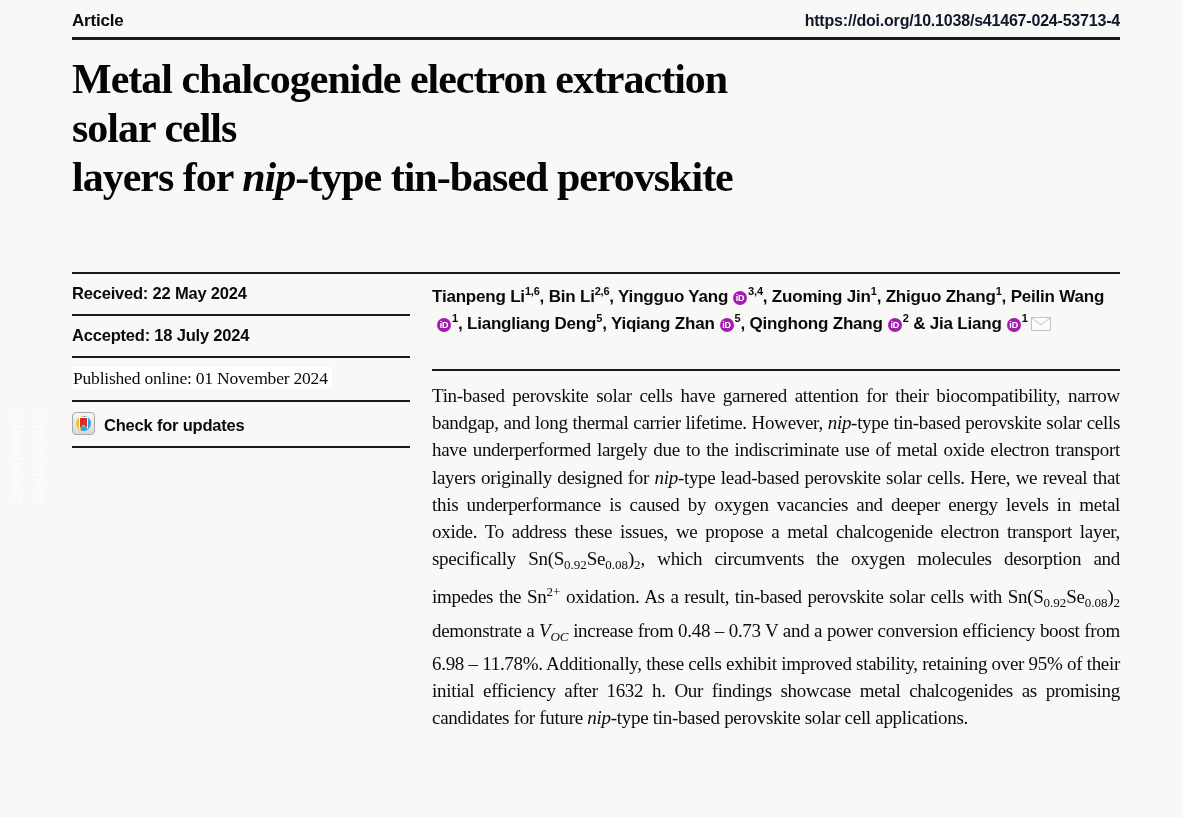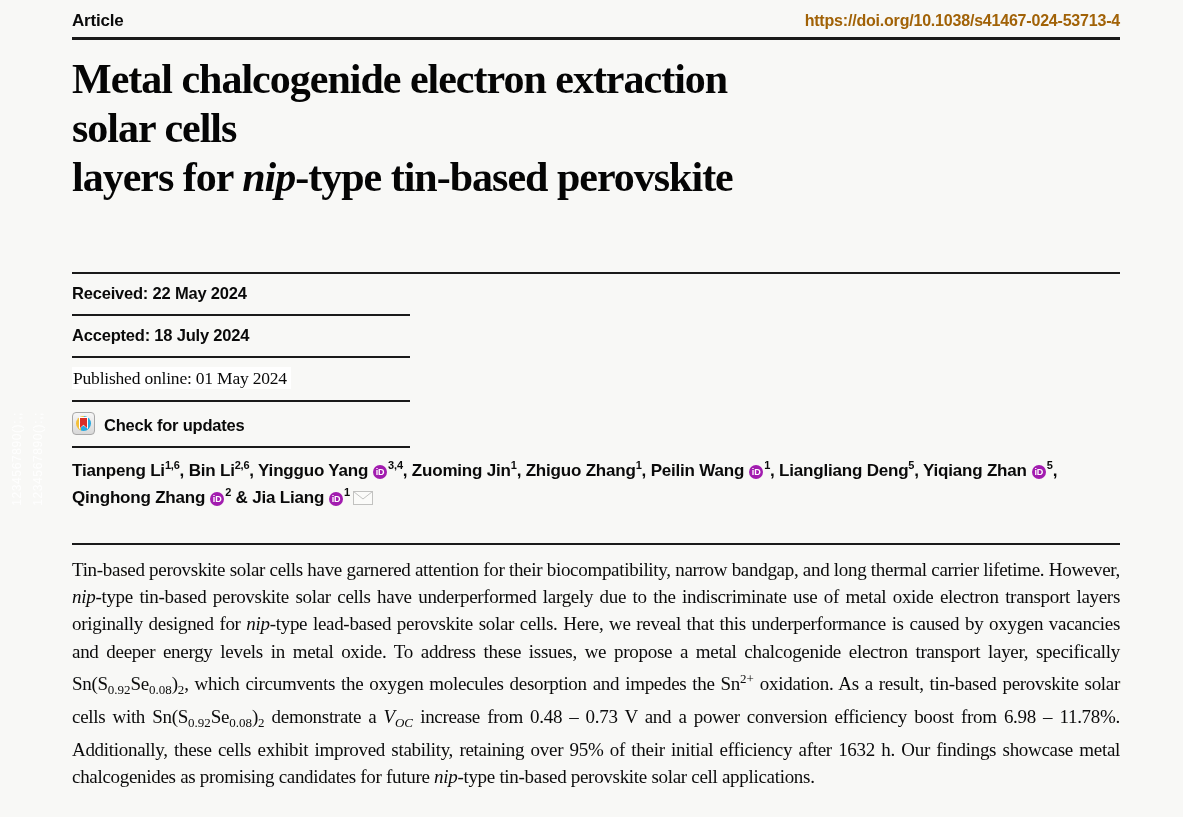--- a/index.html
+++ b/index.html
@@ -9,38 +9,37 @@
     font-family: "Liberation Sans", sans-serif;
     color: #111;
     -webkit-font-smoothing: antialiased;
   }
   .canvas { position: relative; width: 1183px; height: 728px; }
   .content { position: absolute; left: 72px; top: 0; width: 1048px; }
 
   
   .header { display: flex; justify-content: space-between; align-items: baseline; padding-top: 11px; }
   .kicker { font-size: 17px; font-weight: bold; color: #0a0a0a; letter-spacing: -0.2px; }
-  .doi-link { font-size: 16px; font-weight: bold; color: #a16207; text-decoration: none; letter-spacing: -0.2px; }
+  .doi-link { font-size: 16px; font-weight: bold; color: #0f172a; text-decoration: none; letter-spacing: -0.2px; }
   .header-rule { border-bottom: 3px solid #1a1a1a; margin-top: 6px; }
 
   
   .title {
     margin-top: 15px;
     font-family: "Liberation Serif", serif;
     font-weight: bold; font-size: 42px; line-height: 49px;
     letter-spacing: -1px; color: #050505;
   }
   .title .i { font-style: italic; }
 
   
   .cols {
     position: absolute; top: 272px; left: 72px; width: 1048px;
     border-top: 2.5px solid #1a1a1a;
     display: flex;
-    flex-direction: column;
   }
   .left-col { width: 338px; margin-right: 22px; flex: none; }
   .meta-row {
     border-bottom: 2px solid #1a1a1a;
     padding: 10px 0 11px 0;
     font-size: 16.5px; font-weight: bold; color: #0a0a0a; letter-spacing: -0.2px;
   }
   .meta-row.published {
     font-family: "Liberation Serif", serif; font-weight: normal; font-size: 17.5px;
   }
@@ -127,21 +126,21 @@
         <div><span>Metal chalcogenide electron extraction</span></div>
         <div><span>solar cells</span></div>
         <div><span>layers for </span><span class="i">nip</span><span>-type tin-based perovskite</span></div>
       </div>
   </div>
 
   <div class="cols">
     <div class="left-col">
       <div class="meta-row">Received: 22 May 2024</div>
       <div class="meta-row">Accepted: 18 July 2024</div>
-      <div class="meta-row published"><span class="hl">Published online: 01 May 2024</span></div>
+      <div class="meta-row published"><span class="hl">Published online: 01 November 2024</span></div>
       <div class="meta-row check">
         <span class="crossmark">
           <span class="cm-circle">
             <span class="cm-bm-outer"></span>
             <span class="cm-bm-inner"></span>
           </span>
         </span>
         <span>Check for updates</span>
       </div>
     </div>

